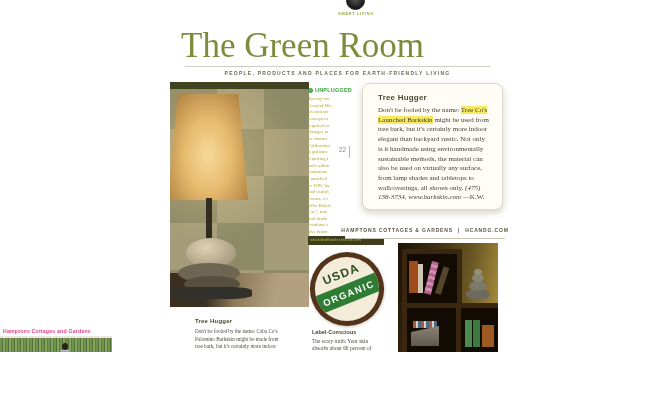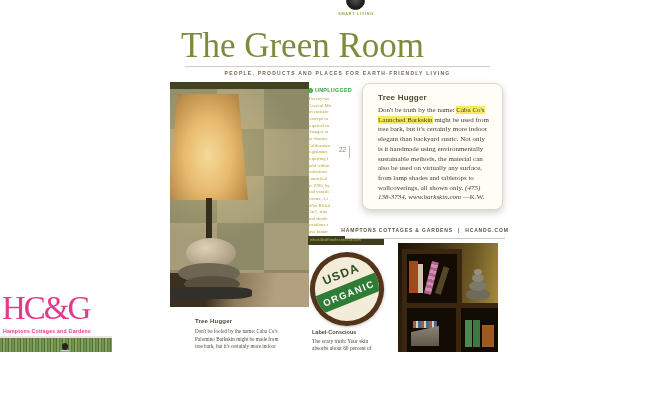--- a/index.html
+++ b/index.html
@@ -191,21 +191,21 @@
     <span class="vrule vrule-sm"></span>
   </div>
   <div class="pgnum pgnum-bottom">
     <span>22</span>
     <span class="vrule vrule-lg"></span>
   </div>
 
   <div class="callout">
     <div class="callout-header">Tree Hugger</div>
     <div>
-        <div class="tline"><span>Don't be truth by the name: </span><span class="hl">Caba Co's</span></div>
+        <div class="tline"><span>Don't be fooled by the name: </span><span class="hl">Tree Co's</span></div>
         <div class="tline"><span class="hl">Launched Barkskin</span><span> might be used from</span></div>
         <div class="tline"><span>tree bark, but it's certainly more indoor</span></div>
         <div class="tline"><span>elegant than backyard rustic. Not only</span></div>
         <div class="tline"><span>is it handmade using environmentally</span></div>
         <div class="tline"><span>sustainable methods, the material can</span></div>
         <div class="tline"><span>also be used on virtually any surface,</span></div>
         <div class="tline"><span>from lamp shades and tabletops to</span></div>
         <div class="tline"><span>wallcoverings, all shown only. </span><span class="it">(475)</span></div>
         <div class="tline"><span class="it">138-3734, www.barkskin.com</span><span> —K.W.</span></div>
       </div>
@@ -280,21 +280,20 @@
     <div class="col-header-sm">All Aboard</div>
     <div>
         <div class="tline">Channel the charm of an old-fashioned</div>
         <div class="tline">Vivaterra's Railroad Tie Cubes, made fr</div>
         <div class="tline">from reclaimed South African railroad</div>
         <div class="tline">233-6887 or www.vivaterra.com —K.W.</div>
       </div>
   </div>
 
   <div class="cover">
-    <div class="cover-logo">HC&amp;G</div>
     <div class="cover-sub">Hamptons Cottages and Gardens</div>
     <div class="cover-photo">
       <div class="grass"></div>
       <div class="planter"></div>
       <div class="floor">
           <div class="floor-lines"></div>
         </div>
       <div class="woman-head"></div>
       <div class="woman-top"></div>
       <div class="woman-pants"></div>

